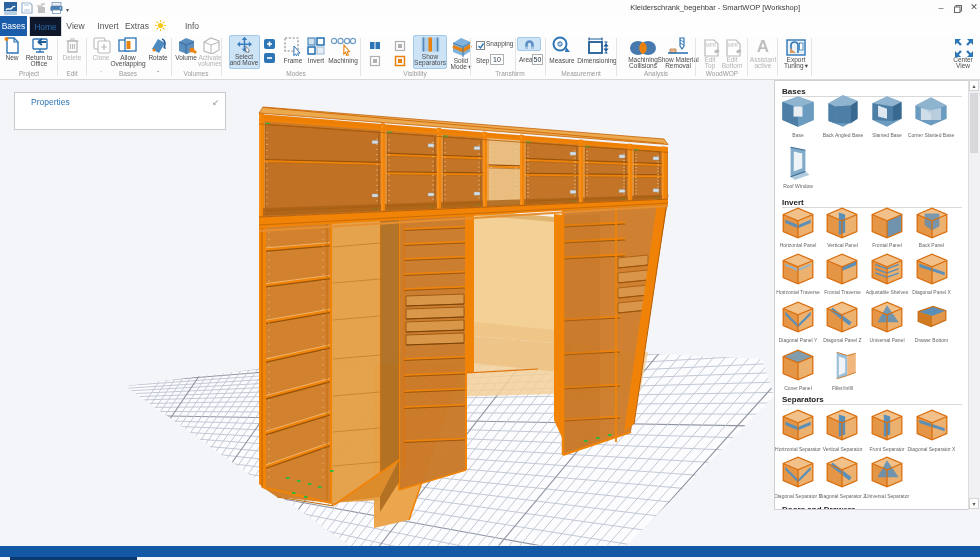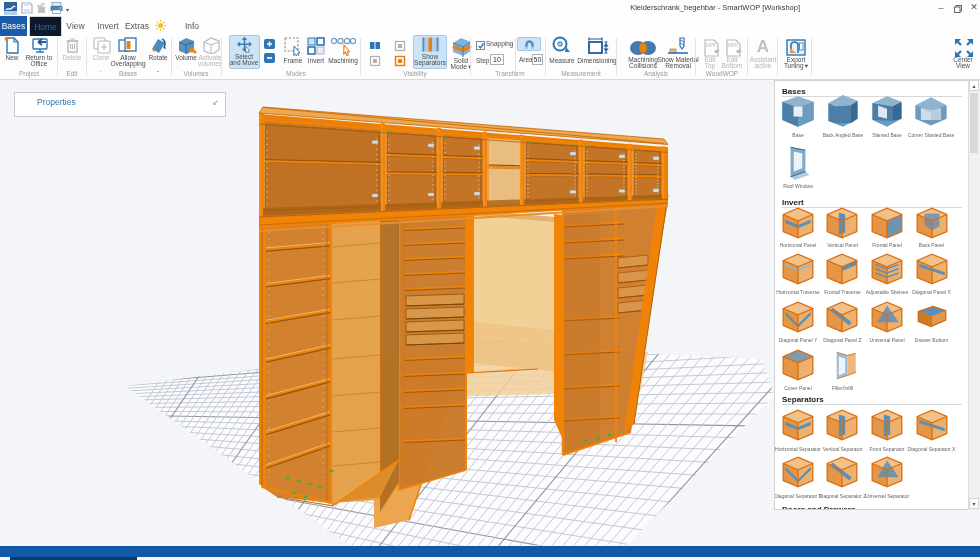--- a/index.html
+++ b/index.html
@@ -9,21 +9,21 @@
 #titlebar{position:absolute;left:0;top:0;width:980px;height:16px;background:#fdfdfd}
 #title{position:absolute;left:0;top:3px;width:800px;text-align:right;font-size:7.5px;color:#3a3a3a}
 #tabrow{position:absolute;left:0;top:16px;width:980px;height:20px;background:#fefefe}
 .tab{position:absolute;top:0;height:20px;line-height:20px;font-size:8.5px;color:#555;text-align:center}
 #ribbon{position:absolute;left:0;top:36px;width:980px;height:44px;background:#fdfdfe;border-bottom:1px solid #d9d9dd}
 .glabel{position:absolute;top:34px;font-size:6.5px;color:#9a9a9a;text-align:center}
 .gsep{position:absolute;top:2px;height:38px;width:1px;background:#e4e4e6}
 .blabel{position:absolute;font-size:6.5px;color:#4a4a4a;text-align:center;line-height:6.2px}
 .blabel.dis{color:#b4b4b4}
 .hl{position:absolute;background:#cde3f6;border:1px solid #a3c8e8;border-radius:2px}
-#props{position:absolute;left:14px;top:92px;width:212px;height:25px;background:#fff;border:1px solid #c9c9cd;font-size:8.5px;color:#2e75b5;line-height:19px;padding-left:22px}
+#props{position:absolute;left:14px;top:92px;width:212px;height:38px;background:#fff;border:1px solid #c9c9cd;font-size:8.5px;color:#2e75b5;line-height:19px;padding-left:16px}
 #rpanel{position:absolute;left:774px;top:80px;width:194px;height:430px;background:#fff;border:1px solid #d0d0d4;border-right:none;overflow:hidden}
 .phead{position:absolute;left:7px;font-size:8px;font-weight:bold;color:#222;border-bottom:1px solid #d8d8d8;width:180px}
 .ilabel{position:absolute;font-size:5px;color:#666;text-align:center;width:50px;white-space:nowrap}
 #scrollbar{position:absolute;left:968px;top:80px;width:12px;height:430px;background:#f1f1f3;border-left:1px solid #ddd}
 .sbtn{position:absolute;left:969px;width:10px;height:11px;background:#fdfdfd;border:1px solid #d5d5d5;font-size:6px;color:#555;text-align:center;line-height:10px}
 #btabs{position:absolute;left:774px;top:510px;width:206px;height:36px;background:#f4f4f6}
 .btab{position:absolute;height:18px;line-height:18px;font-size:7.5px;color:#9a9a9a;text-align:center;border-left:1px solid #e0e0e0;background:#f4f4f6}
 .btab.sel{background:#fff;color:#1d5fa8}
 #status{position:absolute;left:0;top:546px;width:980px;height:10.5px;background:#1258a4}
 #status2{position:absolute;left:10px;top:556.5px;width:127px;height:3.5px;background:#0a3a70}

